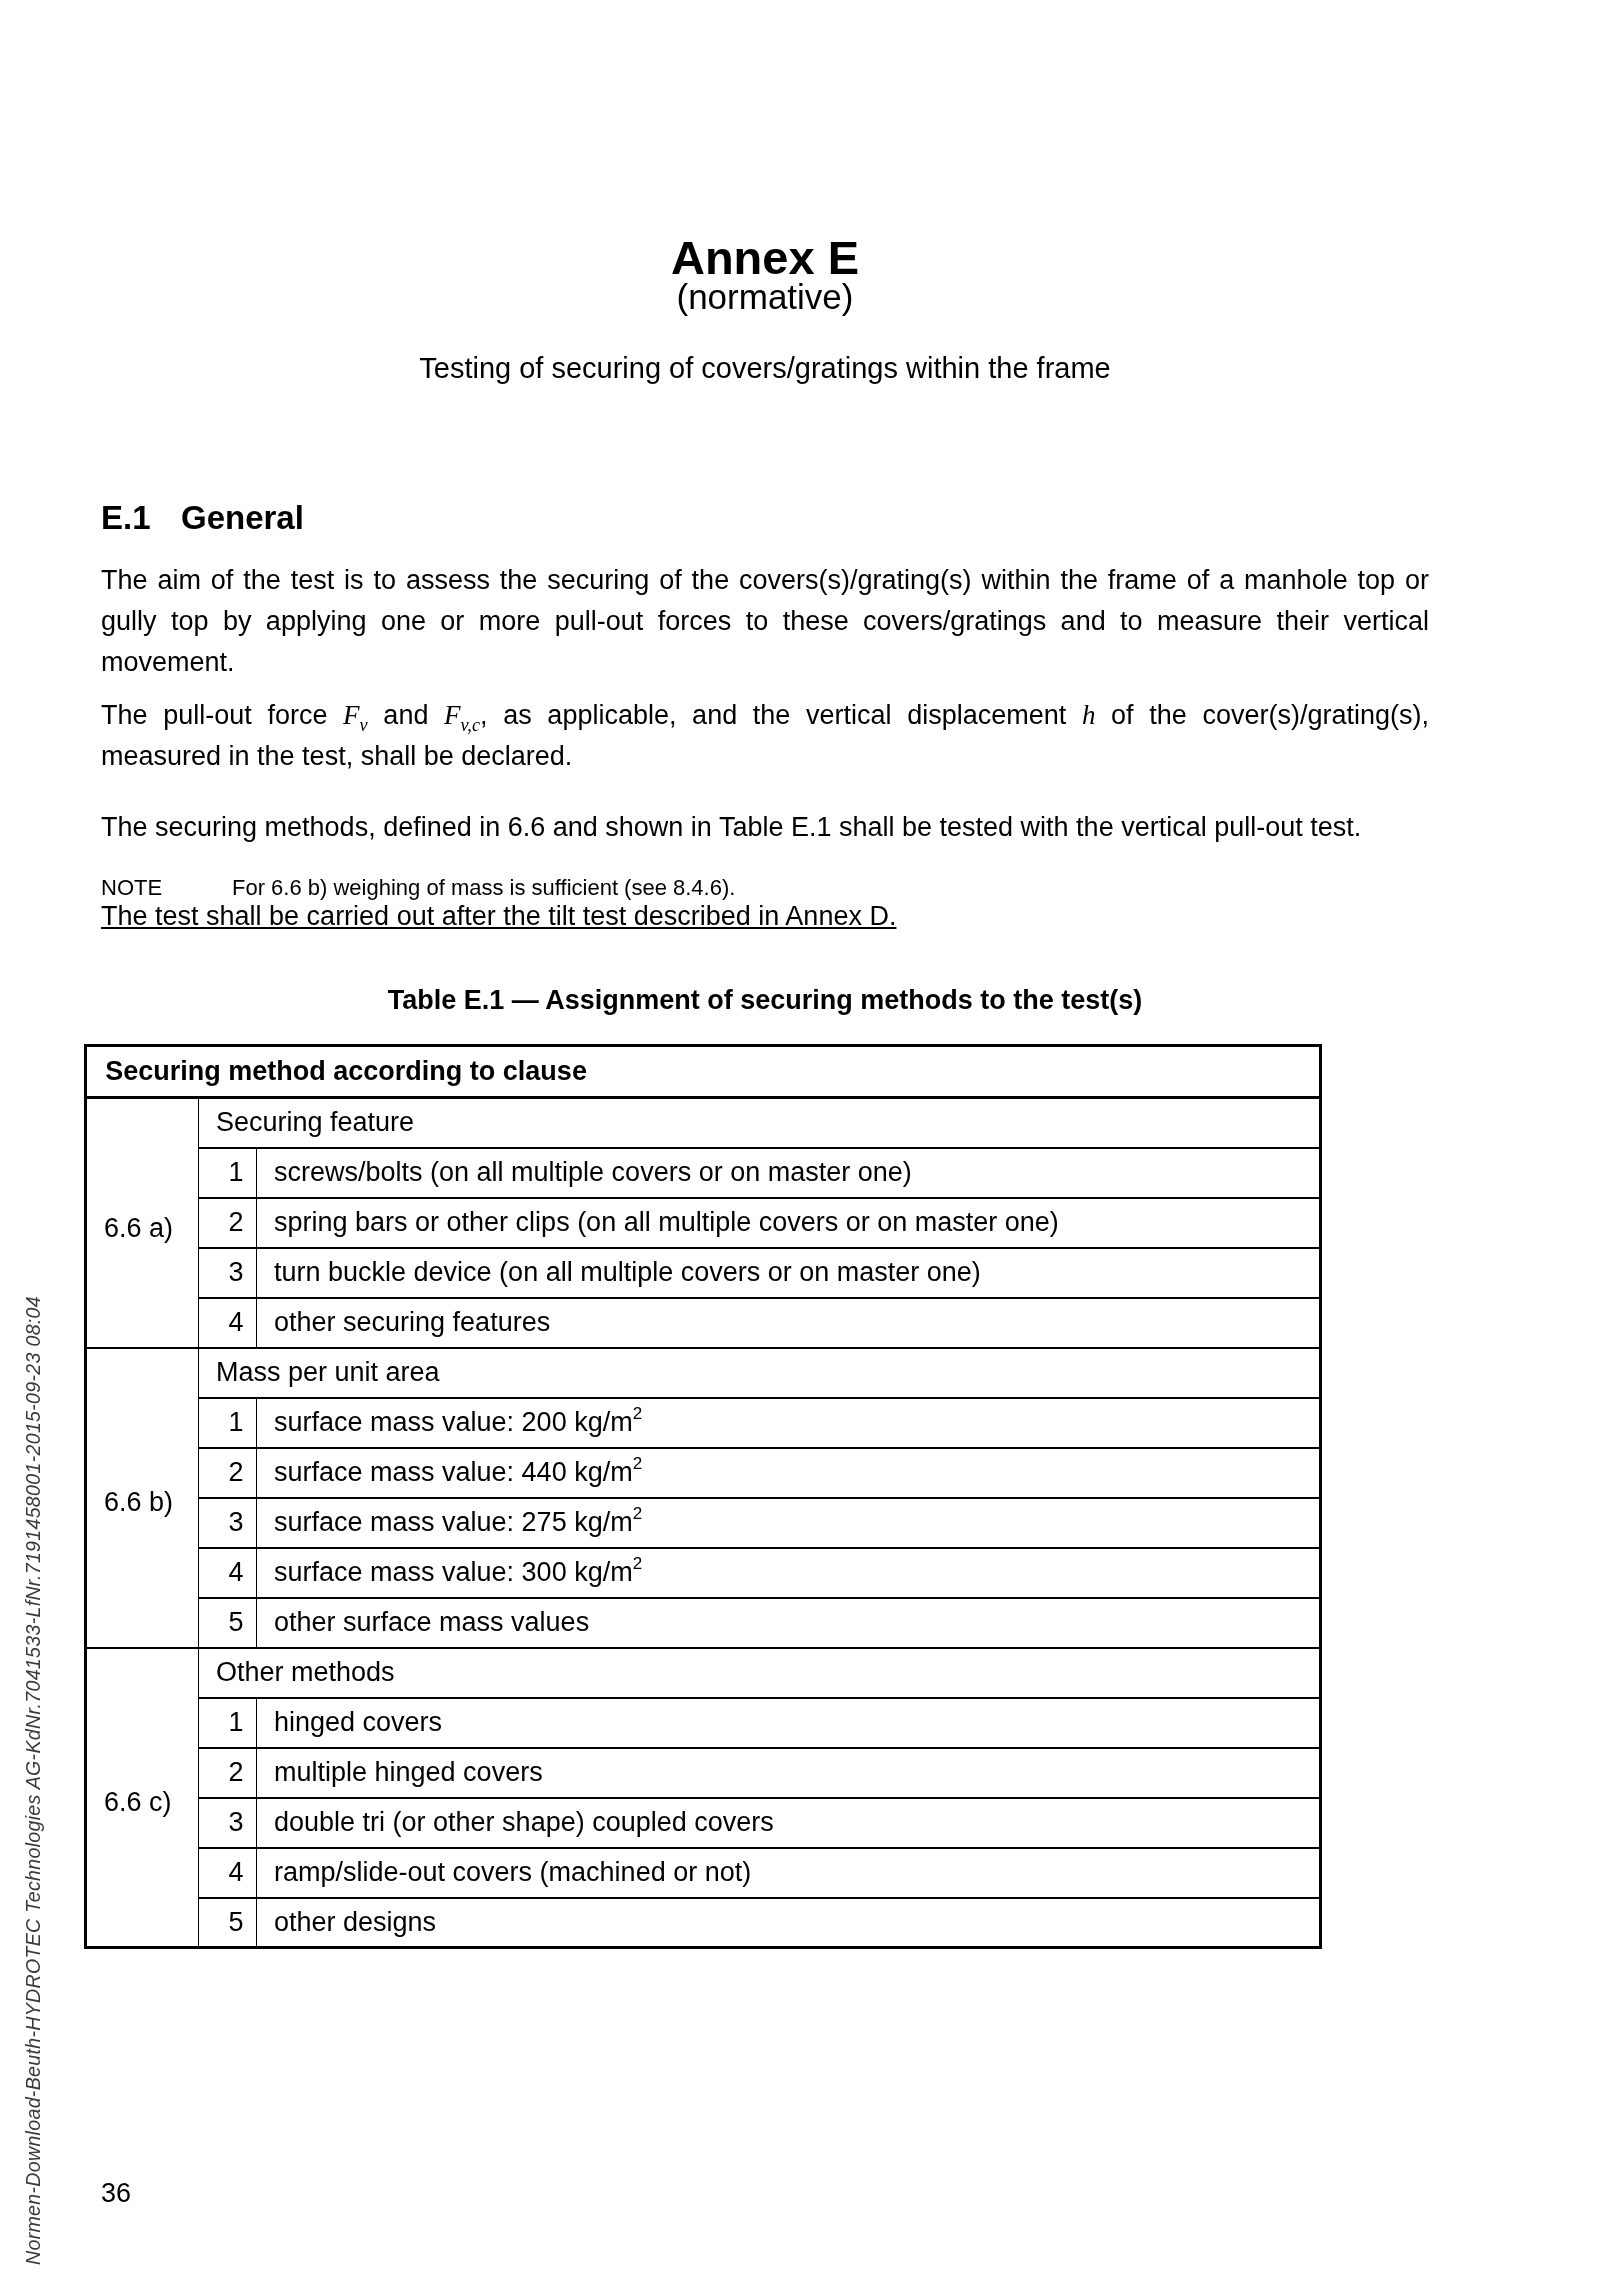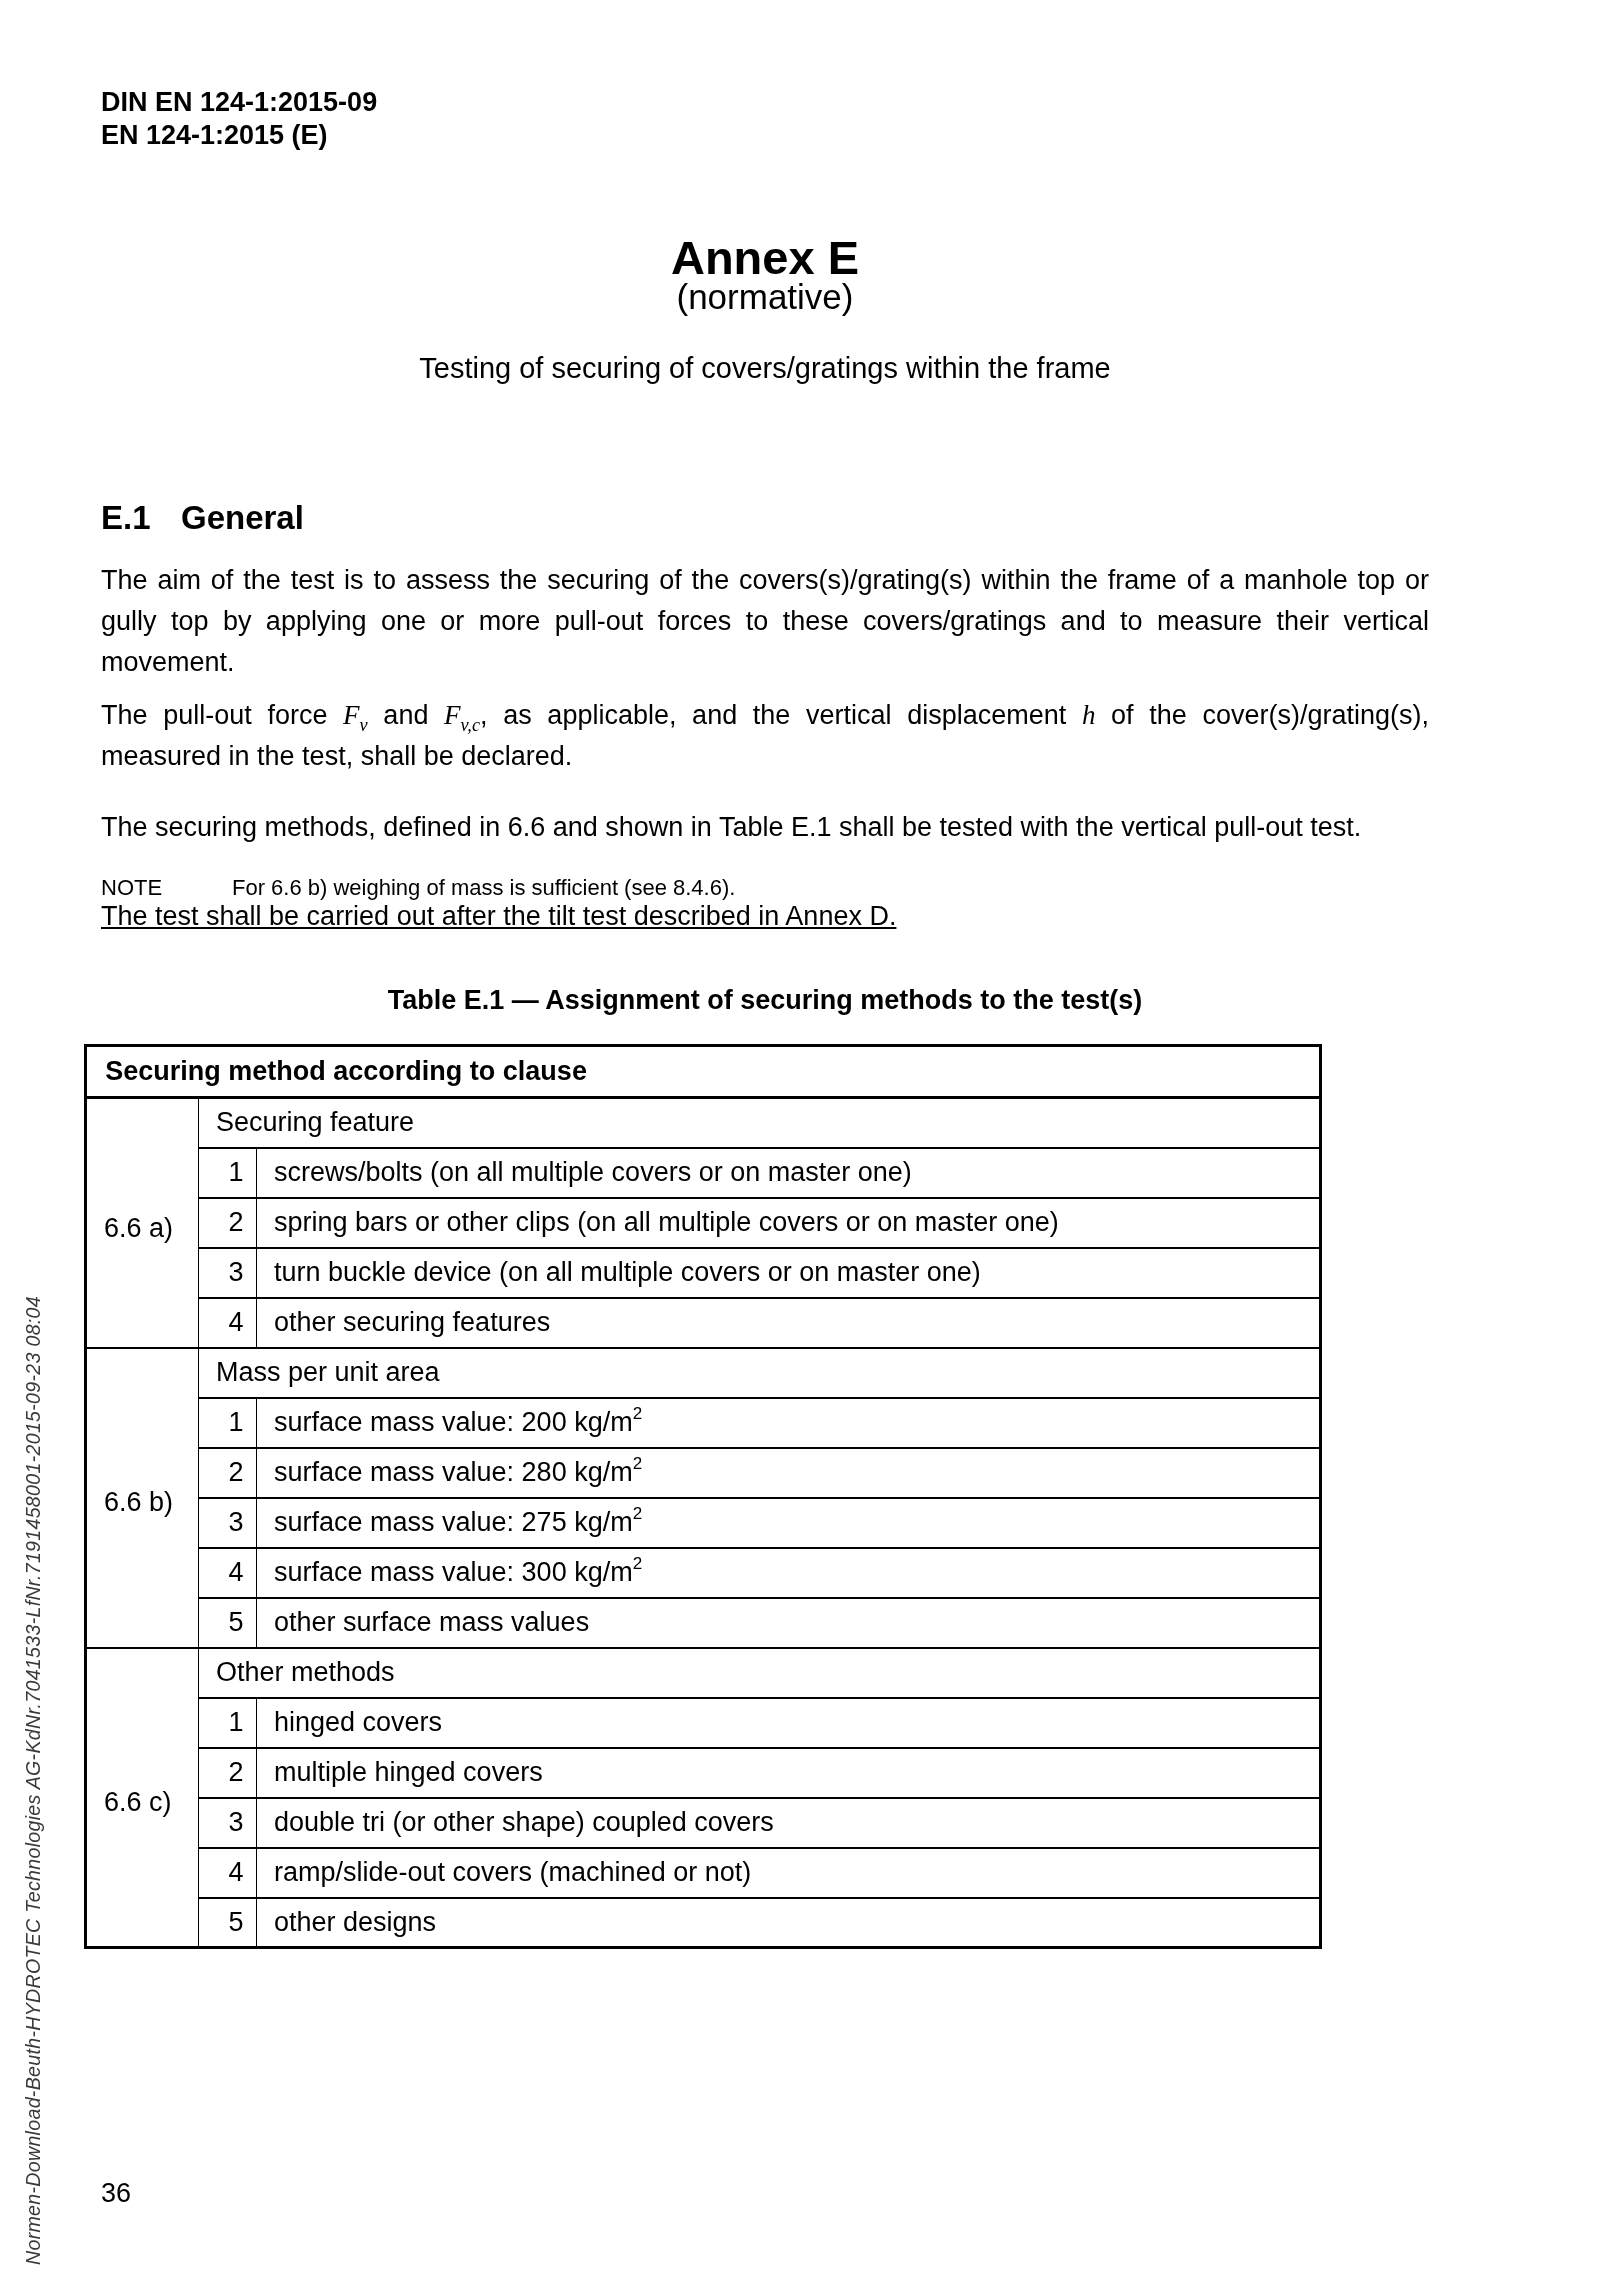--- a/index.html
+++ b/index.html
@@ -107,24 +107,20 @@
     white-space: nowrap;
     font-size: 19.6px; font-style: italic; color: #3a3a3a;
     letter-spacing: 0.3px;
   }
 </style>
 </head>
 <body>
 
 <div class="page">
 
-  <div class="doc-header">
-    <div>DIN EN 124-1:2015-09</div>
-    <div>EN 124-1:2015 (E)</div>
-  </div>
 
   <div class="content">
     <div class="annex-label">Annex E</div>
     <div class="annex-normative">(normative)</div>
     <div class="annex-title">Testing of securing of covers/gratings within the frame</div>
 
     <div class="section-heading">
       <span class="sec-num">E.1</span><span>General</span>
     </div>
 
@@ -178,21 +174,21 @@
         <tr>
           <td class="clause-cell" rowspan="6">6.6 b)</td>
           <td class="section-title-cell" colspan="2">Mass per unit area</td>
         </tr>
         <tr>
           <td class="num-cell">1</td>
           <td class="desc-cell"><span>surface mass value: 200 kg/m</span><sup class="sq">2</sup></td>
         </tr>
         <tr>
           <td class="num-cell">2</td>
-          <td class="desc-cell"><span>surface mass value: 280 kg/m</span><sup class="sq">2</sup></td>
+          <td class="desc-cell"><span>surface mass value: 440 kg/m</span><sup class="sq">2</sup></td>
         </tr>
         <tr>
           <td class="num-cell">3</td>
           <td class="desc-cell"><span>surface mass value: 275 kg/m</span><sup class="sq">2</sup></td>
         </tr>
         <tr>
           <td class="num-cell">4</td>
           <td class="desc-cell"><span>surface mass value: 300 kg/m</span><sup class="sq">2</sup></td>
         </tr>
         <tr>

